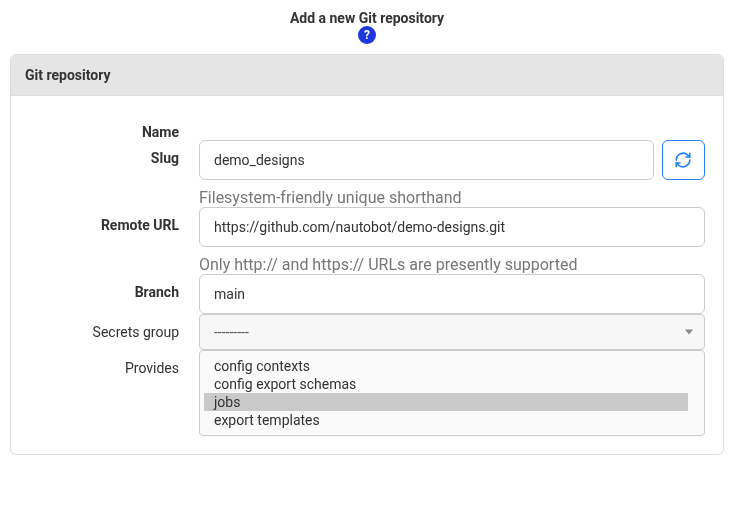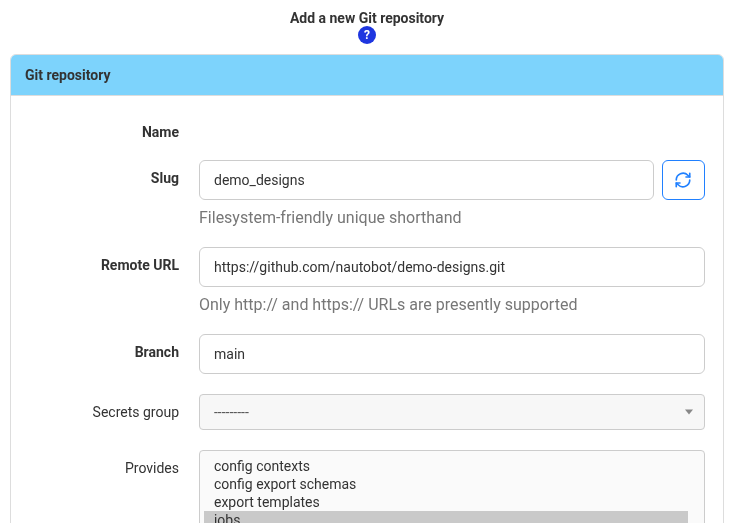--- a/index.html
+++ b/index.html
@@ -35,33 +35,32 @@
     font-size: 12px;
     font-weight: 700;
     cursor: pointer;
   }
   .panel {
     border: 1px solid #ddd;
     border-radius: 6px;
     overflow: hidden;
   }
   .panel-header {
-    background: #7dd3fc;
+    background: #e5e5e5;
     border-bottom: 1px solid #ddd;
     padding: 12px 14px;
     font-weight: 700;
     font-size: 14px;
   }
   .panel-body {
     padding: 18px 18px 18px 18px;
   }
   .form-row {
     display: flex;
     align-items: flex-start;
-    margin-bottom: 20px;
   }
   .form-row:last-child { margin-bottom: 0; }
   .form-label {
     width: 170px;
     text-align: right;
     padding-right: 20px;
     padding-top: 10px;
     font-size: 14px;
   }
   .form-label.bold { font-weight: 700; }
@@ -202,20 +201,20 @@
         </div>
       </div>
     </div>
 
     <div class="form-row">
       <div class="form-label">Provides</div>
       <div class="form-control-wrap">
         <div class="multi-select" id="provides-list">
             <div class="multi-option">config contexts</div>
             <div class="multi-option">config export schemas</div>
+            <div class="multi-option selected">jobs</div>
             <div class="multi-option">export templates</div>
-            <div class="multi-option selected">jobs</div>
           </div>
       </div>
     </div>
 
   </div>
 </div>
 
 </body></html>

